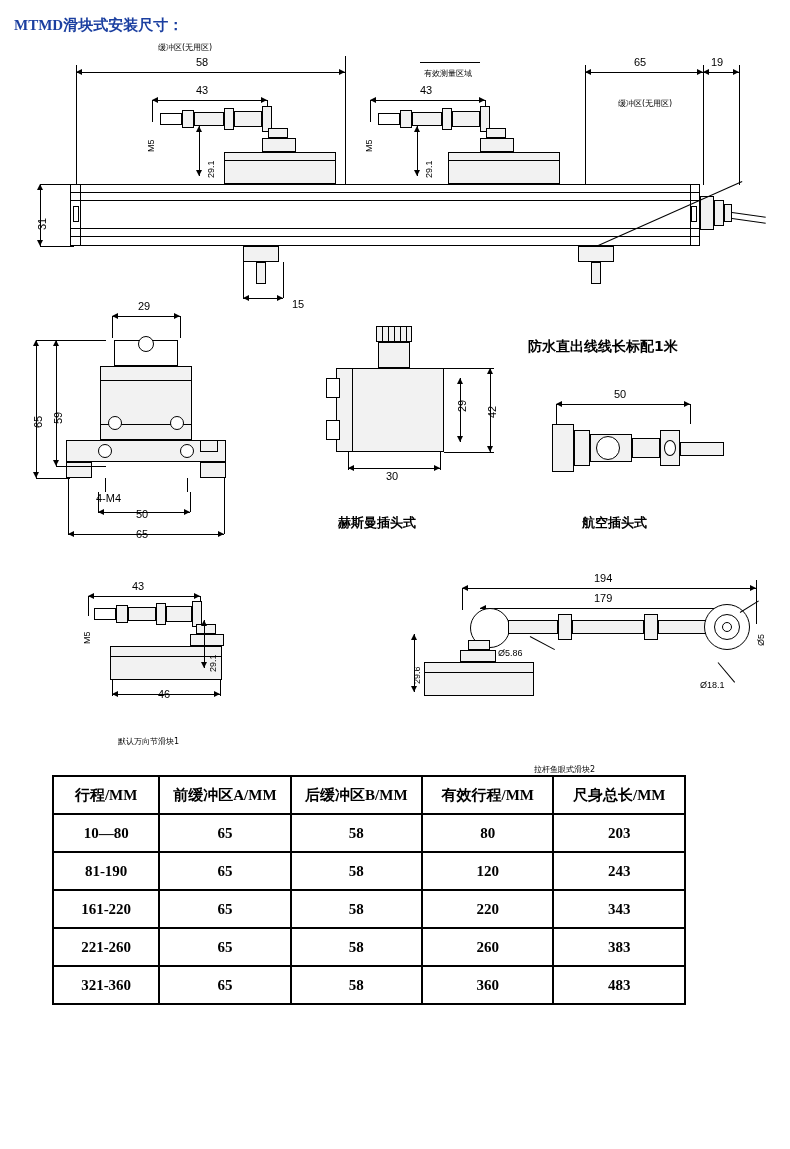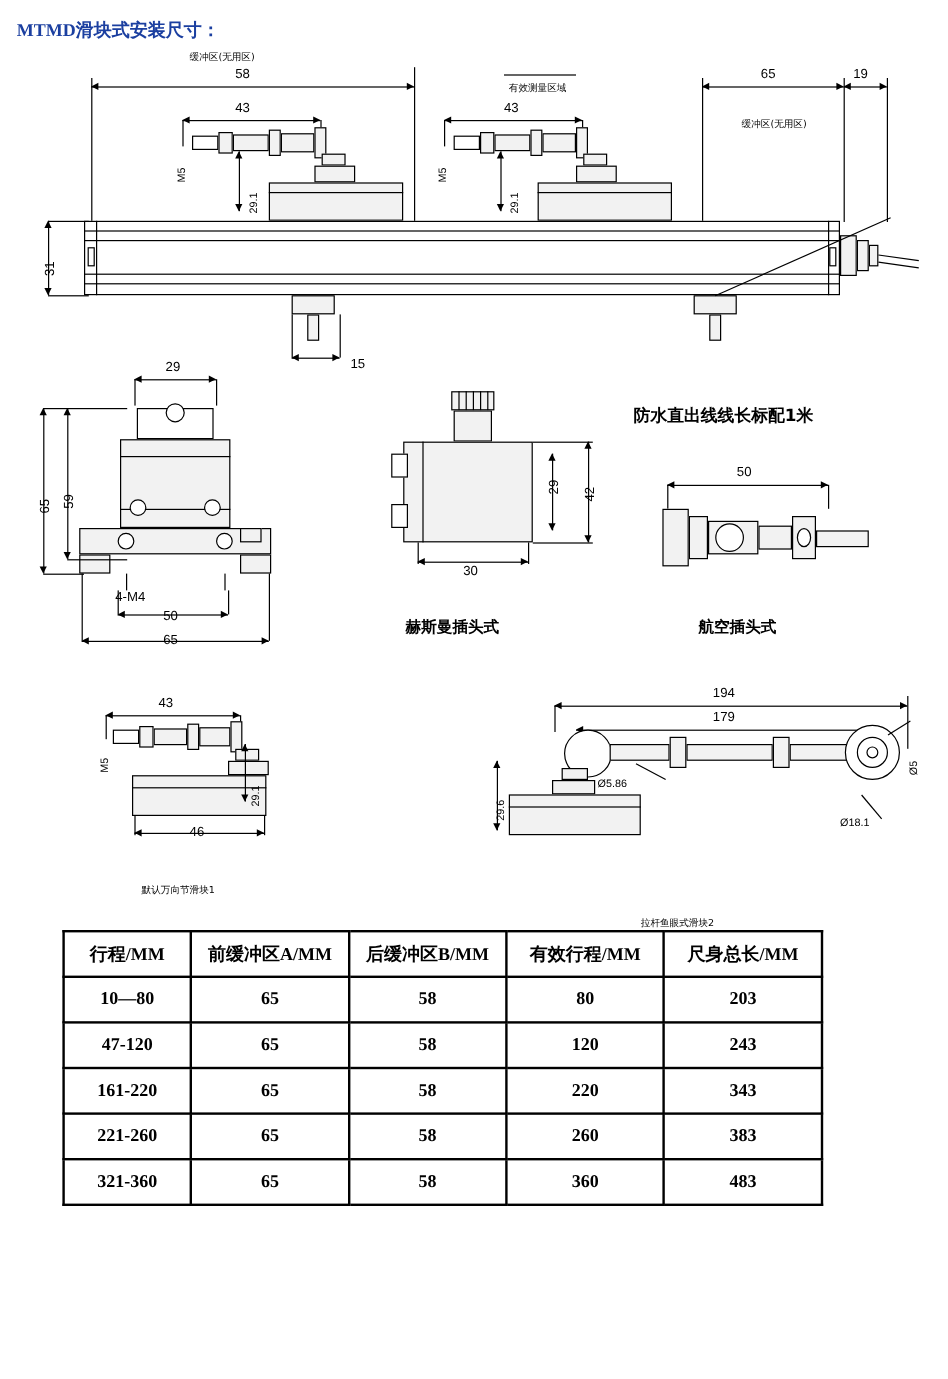--- a/index.html
+++ b/index.html
@@ -472,21 +472,21 @@
     </thead>
     <tbody>
       <tr>
         <td>10—80</td>
         <td>65</td>
         <td>58</td>
         <td>80</td>
         <td>203</td>
       </tr>
       <tr>
-        <td>47-120</td>
+        <td>81-190</td>
         <td>65</td>
         <td>58</td>
         <td>120</td>
         <td>243</td>
       </tr>
       <tr>
         <td>161-220</td>
         <td>65</td>
         <td>58</td>
         <td>220</td>

